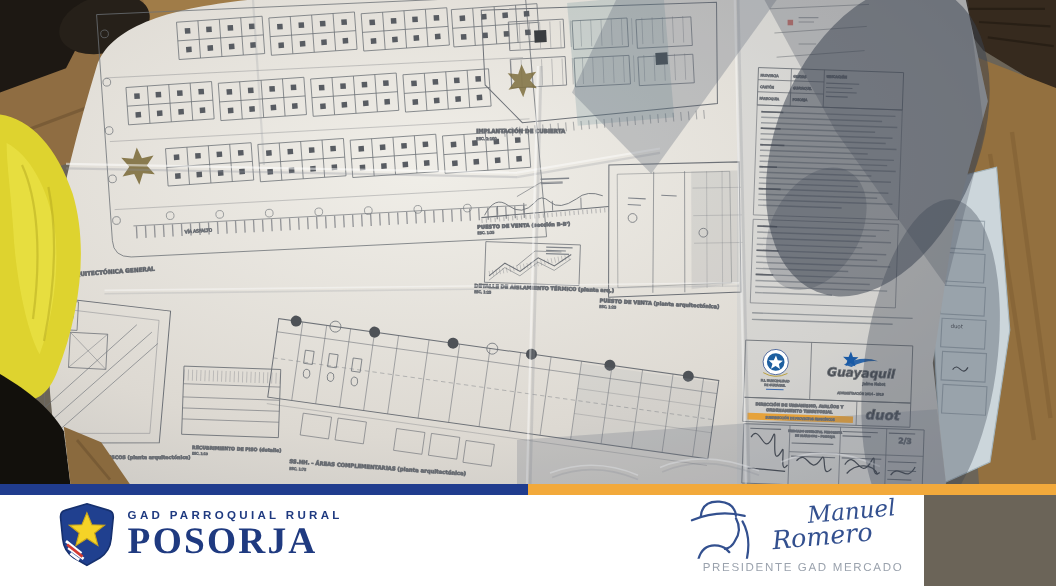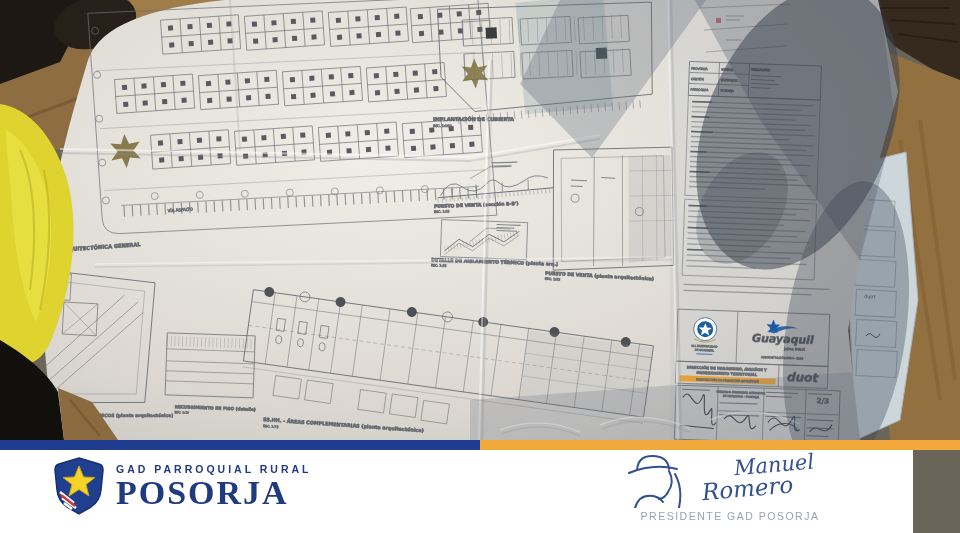--- a/index.html
+++ b/index.html
@@ -6,21 +6,21 @@
   .stage{position:relative;width:960px;height:533px;overflow:hidden;background:#6b6458;
          font-family:"Liberation Sans", sans-serif;}
   .photo{position:absolute;left:0;top:0;width:960px;height:440px;display:block;}
   svg text{font-family:"DejaVu Sans", sans-serif;fill:#4a4e54;}
   svg text.lbl{font-weight:bold;fill:#383c42;}
   svg text.sc{fill:#5a5e64;}
   
   .bar{position:absolute;left:0;top:440px;width:960px;height:10px;display:flex;}
   .bar-left{width:480px;height:100%;background:#203c8e;}
   .bar-right{width:480px;height:100%;background:#f2a93b;}
-  .footer{position:absolute;left:0;top:450px;width:913px;height:83px;background:#ffffff;}
+  .footer{position:absolute;left:0;top:450px;width:840px;height:83px;background:#ffffff;}
   .brand{position:absolute;left:52px;top:6px;display:flex;align-items:center;}
   .brand-text{margin-left:10px;}
   .brand-top{font-size:10.5px;font-weight:bold;letter-spacing:3px;color:#1f3a80;}
   .brand-name{font-family:"Liberation Serif", serif;font-size:34px;font-weight:bold;
               letter-spacing:2px;color:#1f3a80;line-height:1.0;margin-top:1px;}
   .sig{position:absolute;left:600px;top:2px;width:260px;text-align:center;}
   .sig-row{display:flex;align-items:flex-start;justify-content:center;}
   .sig-name{position:relative;width:150px;height:52px;transform:rotate(-5deg);color:#33508f;
             font-family:"DejaVu Serif", serif;font-style:italic;}
   .sig-first{position:absolute;left:48px;top:2px;font-size:21px;}
@@ -380,17 +380,17 @@
           <path d="M46,19 Q52,30 45,40 Q42,46 36,47"></path>
           <path d="M52,22 Q60,36 56,56"></path>
           <path d="M12,56 Q16,42 30,44 Q36,45 40,50"></path>
         </g>
       </svg>
       <div class="sig-name">
         <span class="sig-first">Manuel</span>
         <span class="sig-last">Romero</span>
       </div>
     </div>
-    <div class="sig-title">PRESIDENTE GAD POSORJA</div>
+    <div class="sig-title">PRESIDENTE GAD MERCADO</div>
   </div>
 
 </div>
 </div>
 
 </body></html>

